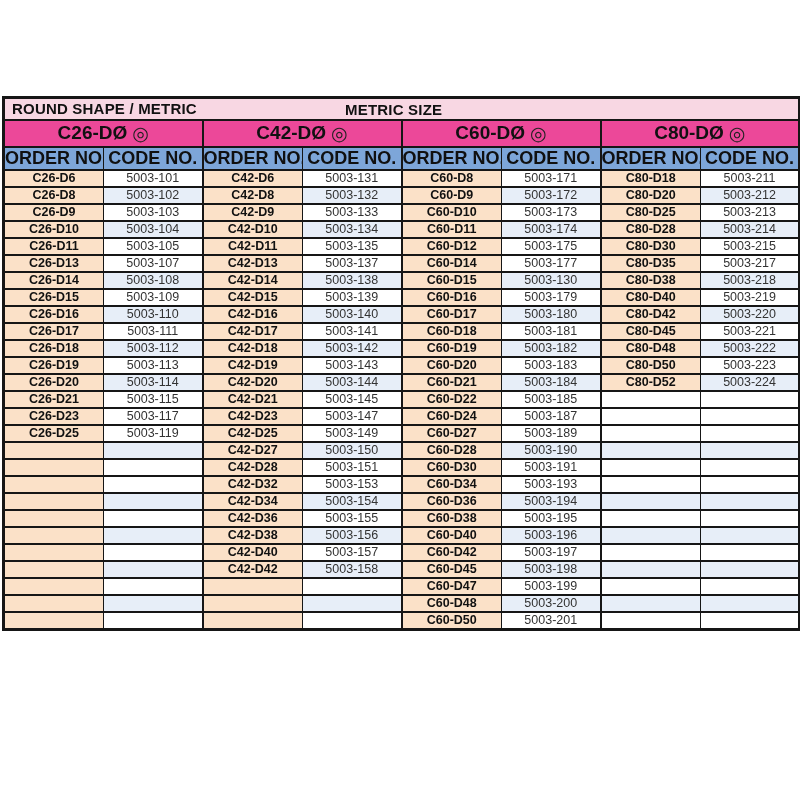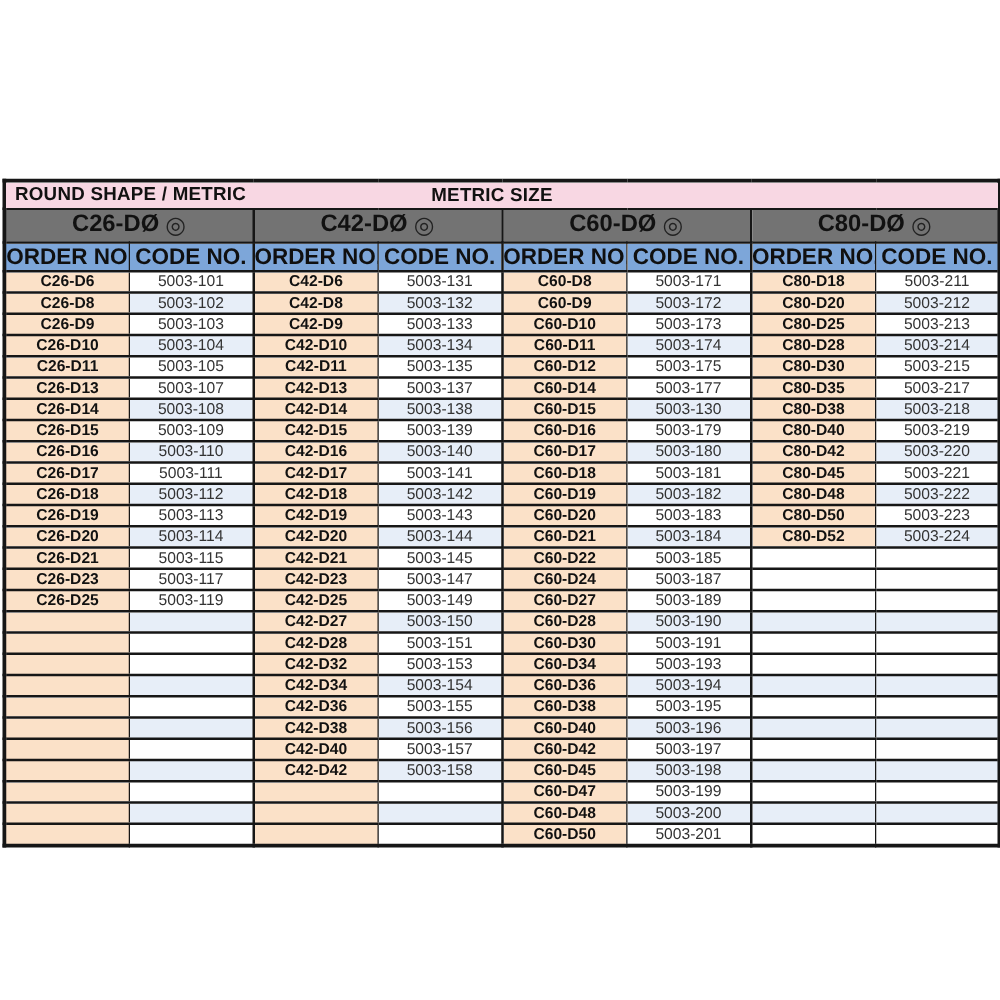--- a/index.html
+++ b/index.html
@@ -2,21 +2,21 @@
 <html><head>
 <meta charset="utf-8">
 <style>
   * { box-sizing: border-box; margin: 0; padding: 0; }
   html, body {
     width: 800px; height: 800px;
     background: #ffffff;
     font-family: "Liberation Sans", sans-serif;
     overflow: hidden;
   }
-  .page { padding: 96px 0 0 2px; margin-top: 47px; }
+  .page { padding: 96px 0 0 2px; }
   table.catalog {
     border-collapse: collapse;
     table-layout: fixed;
     width: 795px;
     border: 3px solid #161616;
   }
   col.c-order { width: 100px; }
   col.c-code  { width: 99px;  }
   td, th {
     border: 2px solid #161616;
@@ -36,21 +36,21 @@
     position: relative;
     font-weight: bold;
     font-size: 15px;
     color: #111;
     letter-spacing: 0.2px;
   }
   .banner-left { padding-left: 7px; }
   .banner-right { position: absolute; left: 340px; top: 0; line-height: 22px; }
 
   tr.group-row th {
-    background: #737373;
+    background: #ec4899;
     height: 27px;
     font-size: 19px;
     font-weight: bold;
     color: #111;
   }
   .bullseye {
     font-weight: normal;
     font-size: 19px;
     margin-left: 5px;
     vertical-align: -1px;

